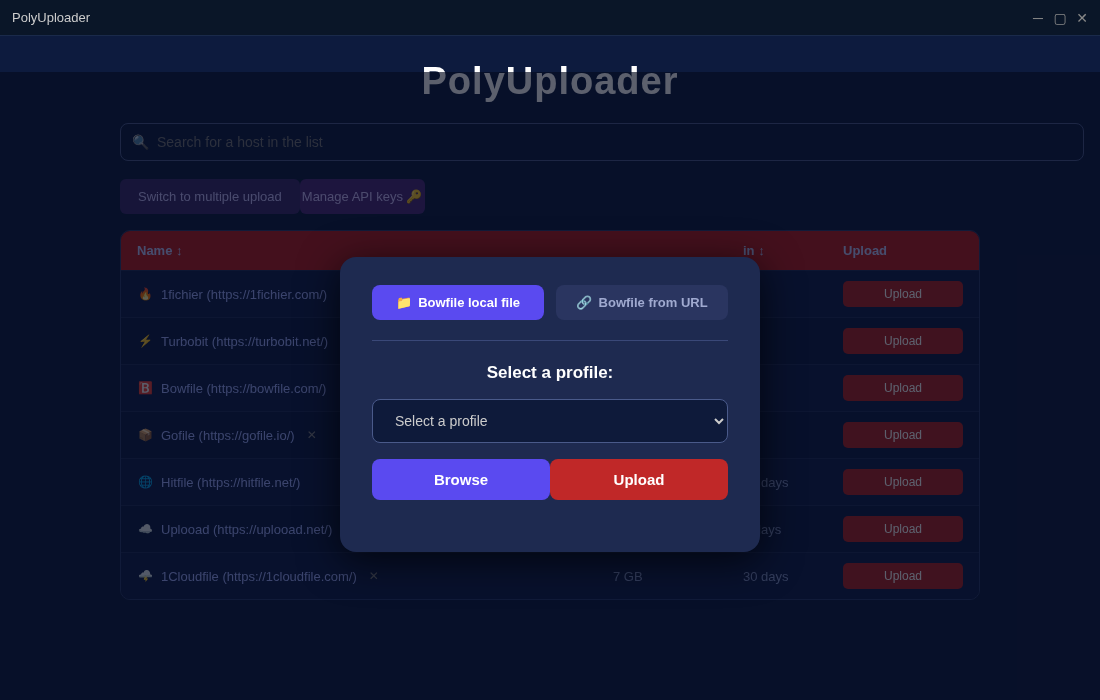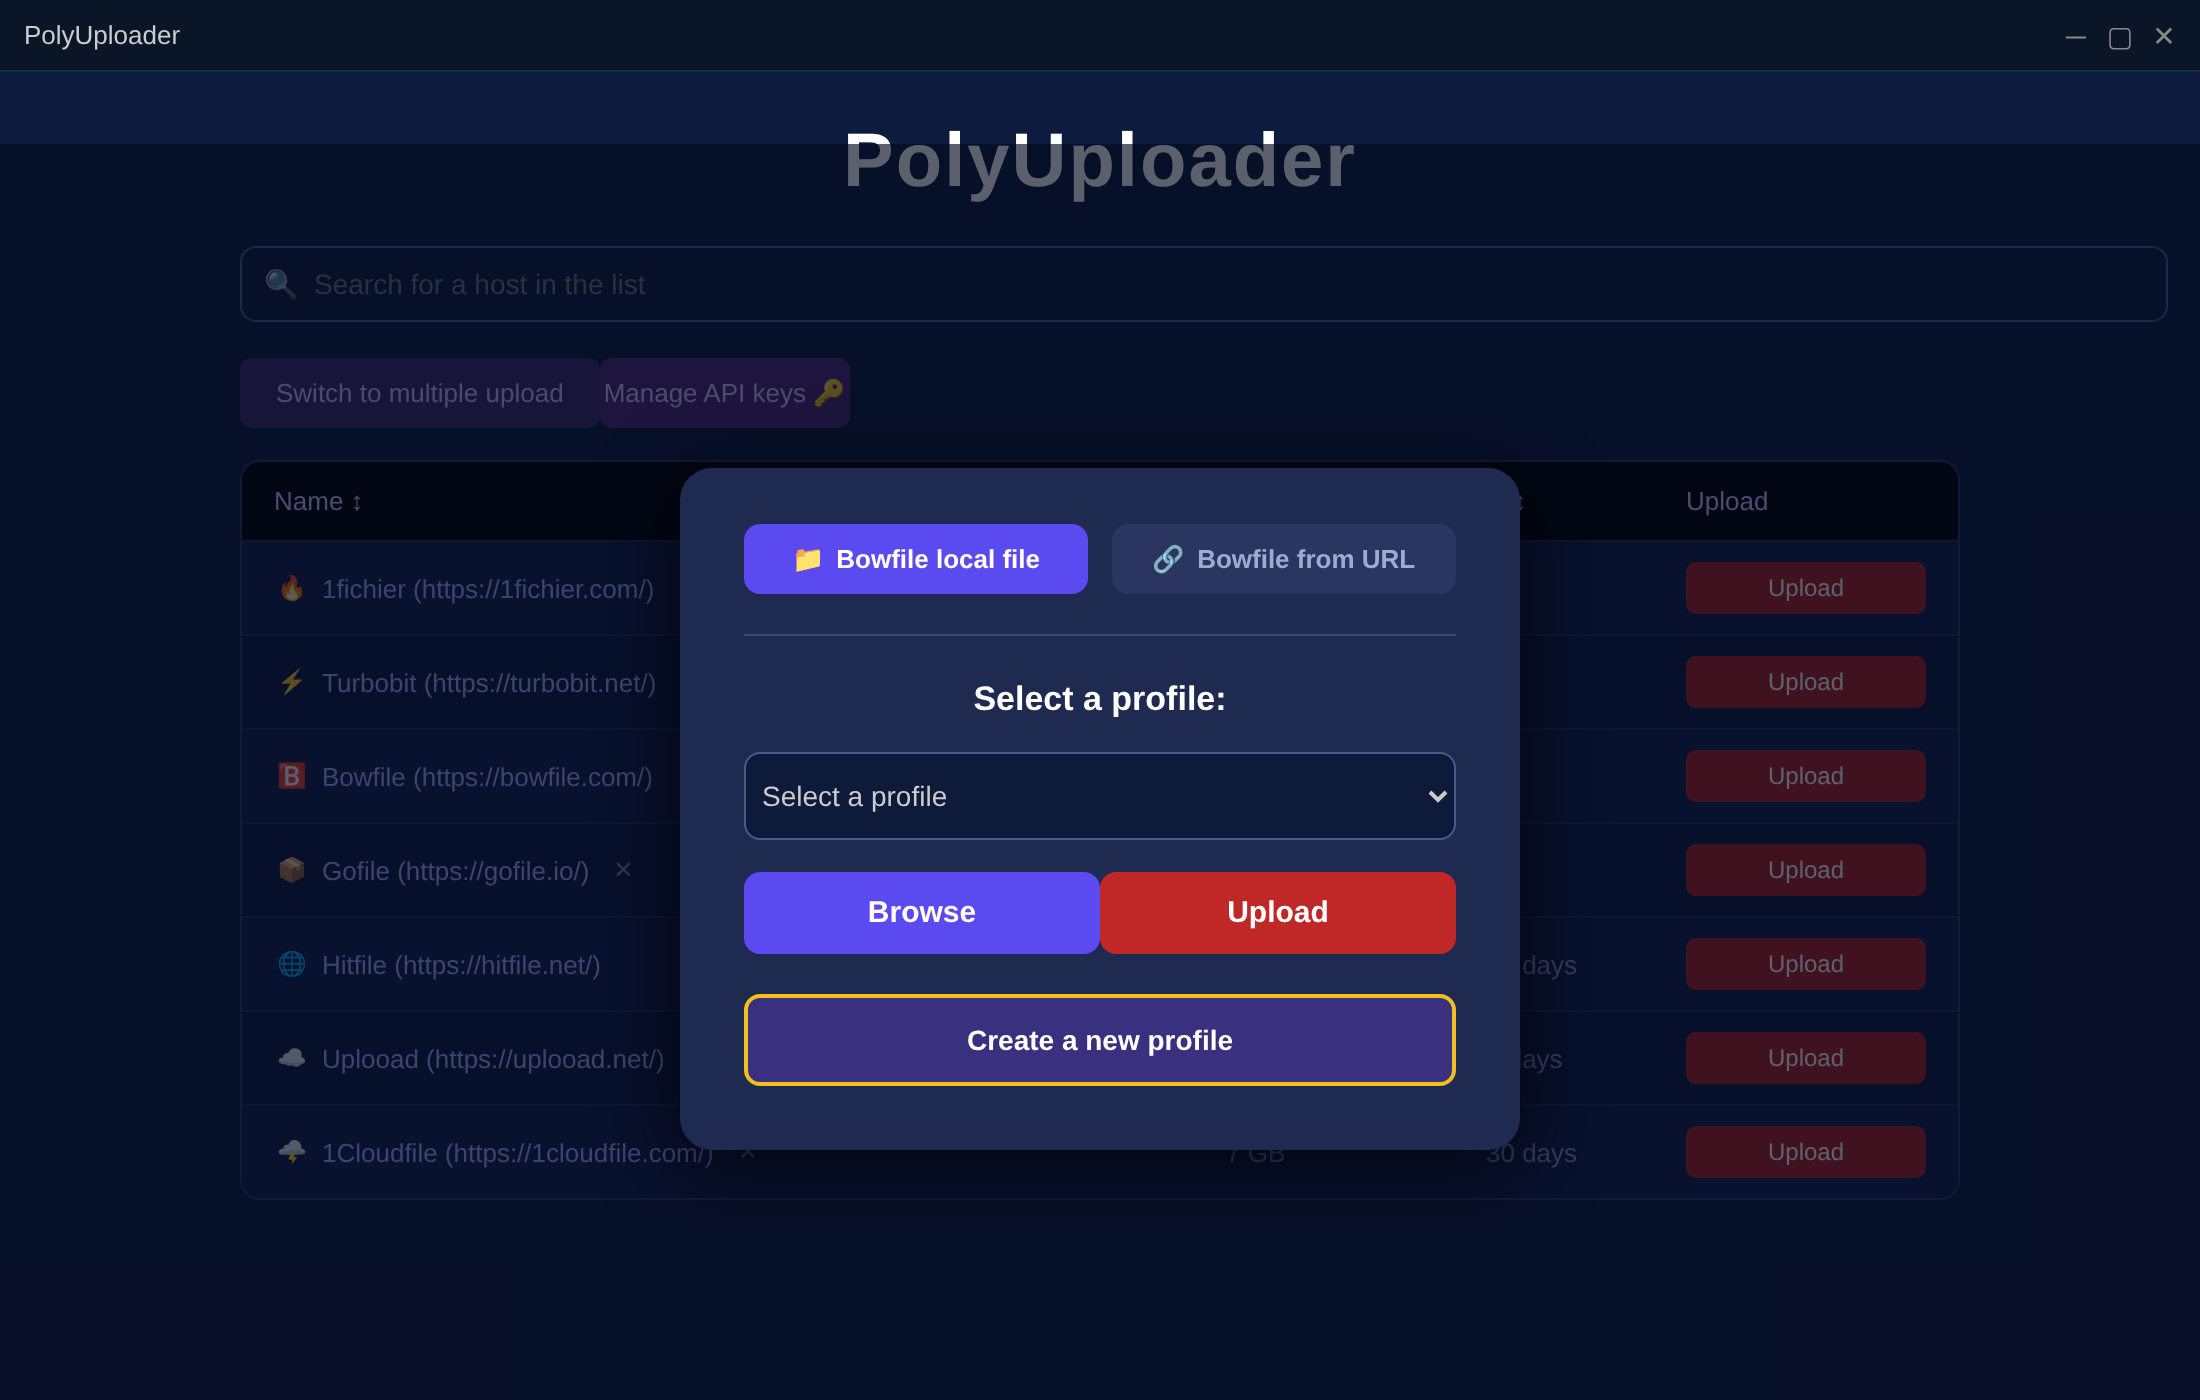--- a/index.html
+++ b/index.html
@@ -115,24 +115,24 @@
     .table-wrapper {
       width: 860px;
       margin: 0 auto;
       border: 1.5px solid #2a3a6a;
       border-radius: 10px;
       overflow: hidden;
     }
     .table-header {
       display: grid;
       grid-template-columns: 1fr 130px 100px 120px;
-      background: #000000;
+      background: #b91c1c;
       padding: 12px 16px;
       font-size: 13px;
-      font-weight: 400;
+      font-weight: 700;
       color: #c0c8ff;
     }
     .table-row {
       display: grid;
       grid-template-columns: 1fr 130px 100px 120px;
       padding: 10px 16px;
       border-top: 1px solid #1e2d56;
       font-size: 13px;
       align-items: center;
       background: #0e1c42;
@@ -232,21 +232,21 @@
     .modal-label {
       text-align: center;
       font-size: 17px;
       font-weight: 700;
       color: #fff;
       margin-bottom: 16px;
     }
 
     .modal-select {
       width: 100%;
-      padding: 12px 4px;
+      padding: 12px 18px;
       border-radius: 8px;
       border: 1.5px solid #4a5a8a;
       background: #0e1a3a;
       color: #ccc;
       font-size: 14px;
       margin-bottom: 16px;
       appearance: auto;
       outline: none;
     }
 
@@ -415,17 +415,16 @@
 
       <select class="modal-select">
         <option>Select a profile</option>
       </select>
 
       <div class="modal-action-row">
         <button class="btn-browse">Browse</button>
         <button class="btn-upload-modal">Upload</button>
       </div>
 
-      <button class="btn-create-profile">Create a new profile</button>
     </div>
   </div>
 
 </div>
 
 </body></html>

